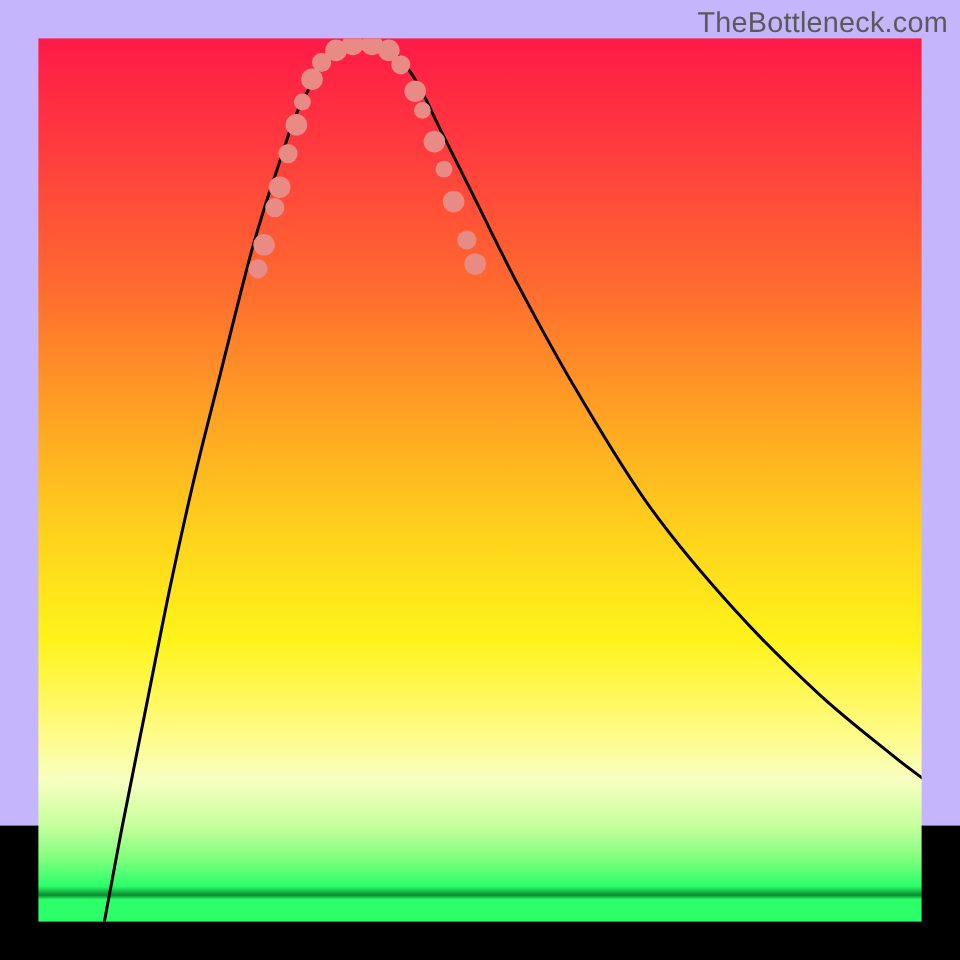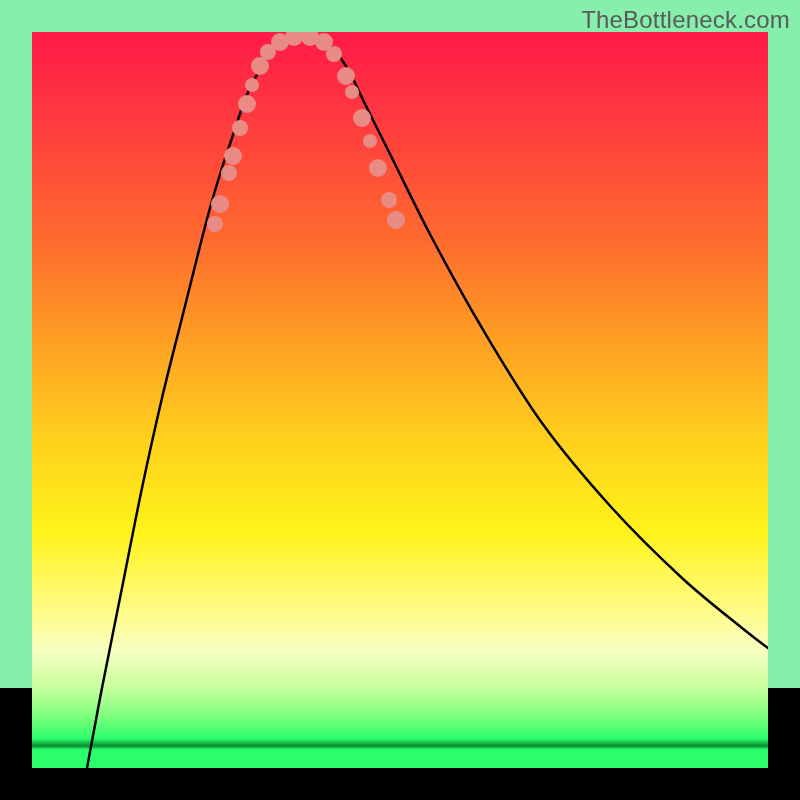--- a/index.html
+++ b/index.html
@@ -10,21 +10,21 @@
     overflow: hidden;
     background: #000;
     font-family: Arial, Helvetica, sans-serif;
   }
   .frame {
     position: absolute;
     left: 0;
     top: 0;
     width: 800px;
     height: 688px;
-    background: #86efac;
+    background: #c4b5fd;
   }
   .plot {
     position: absolute;
     left: 32px;
     top: 32px;
     width: 736px;
     height: 736px;
     
     background: linear-gradient(
       to bottom,

